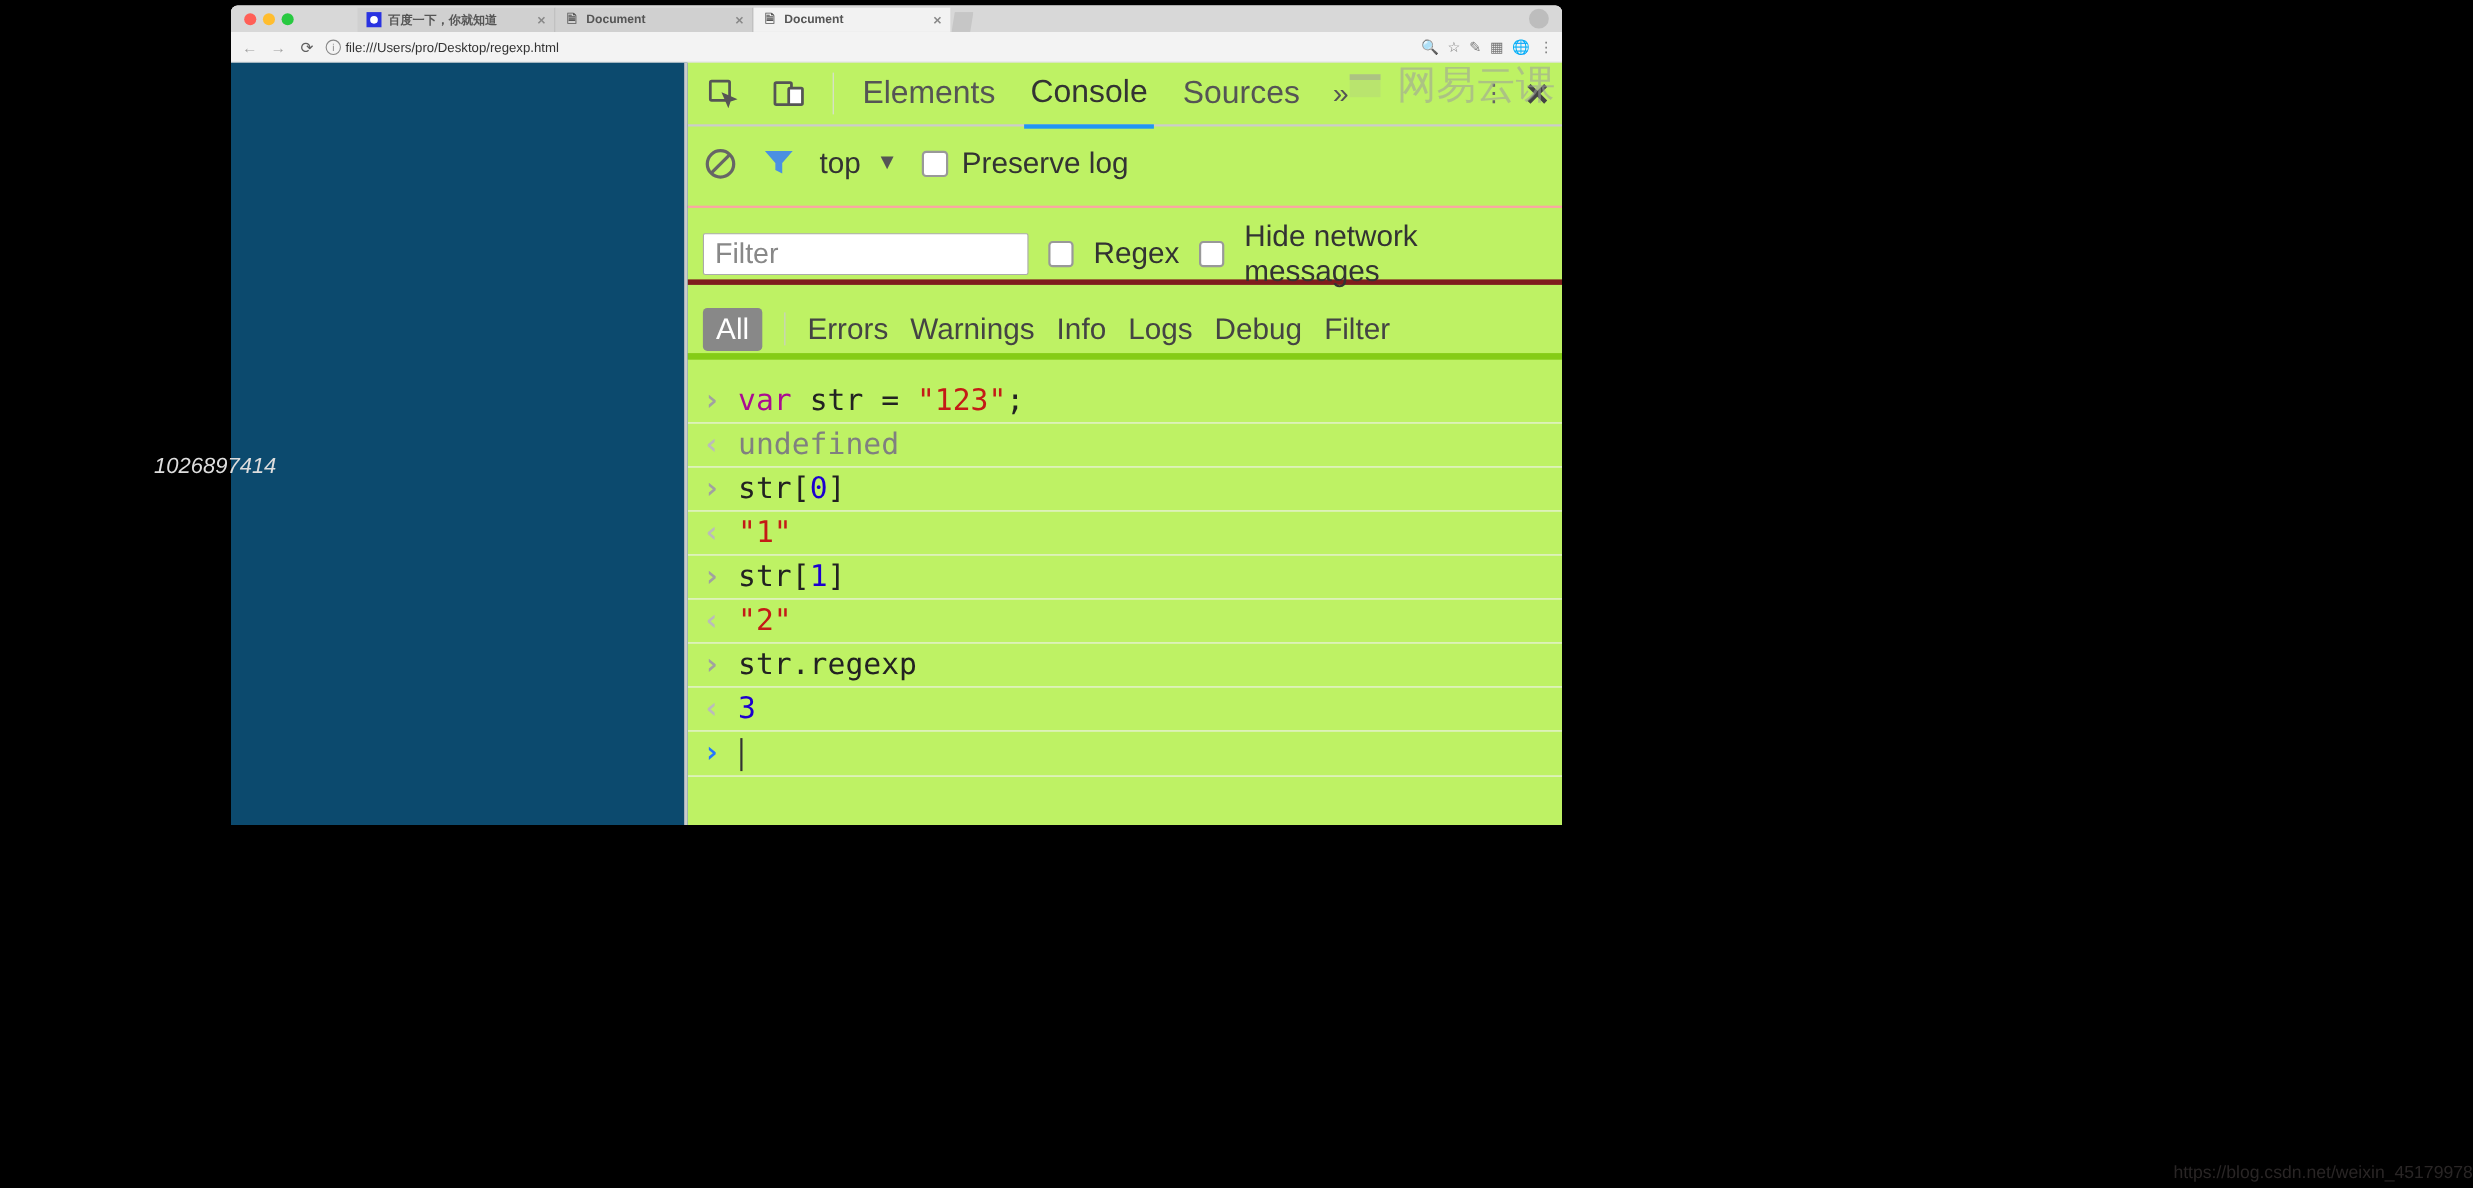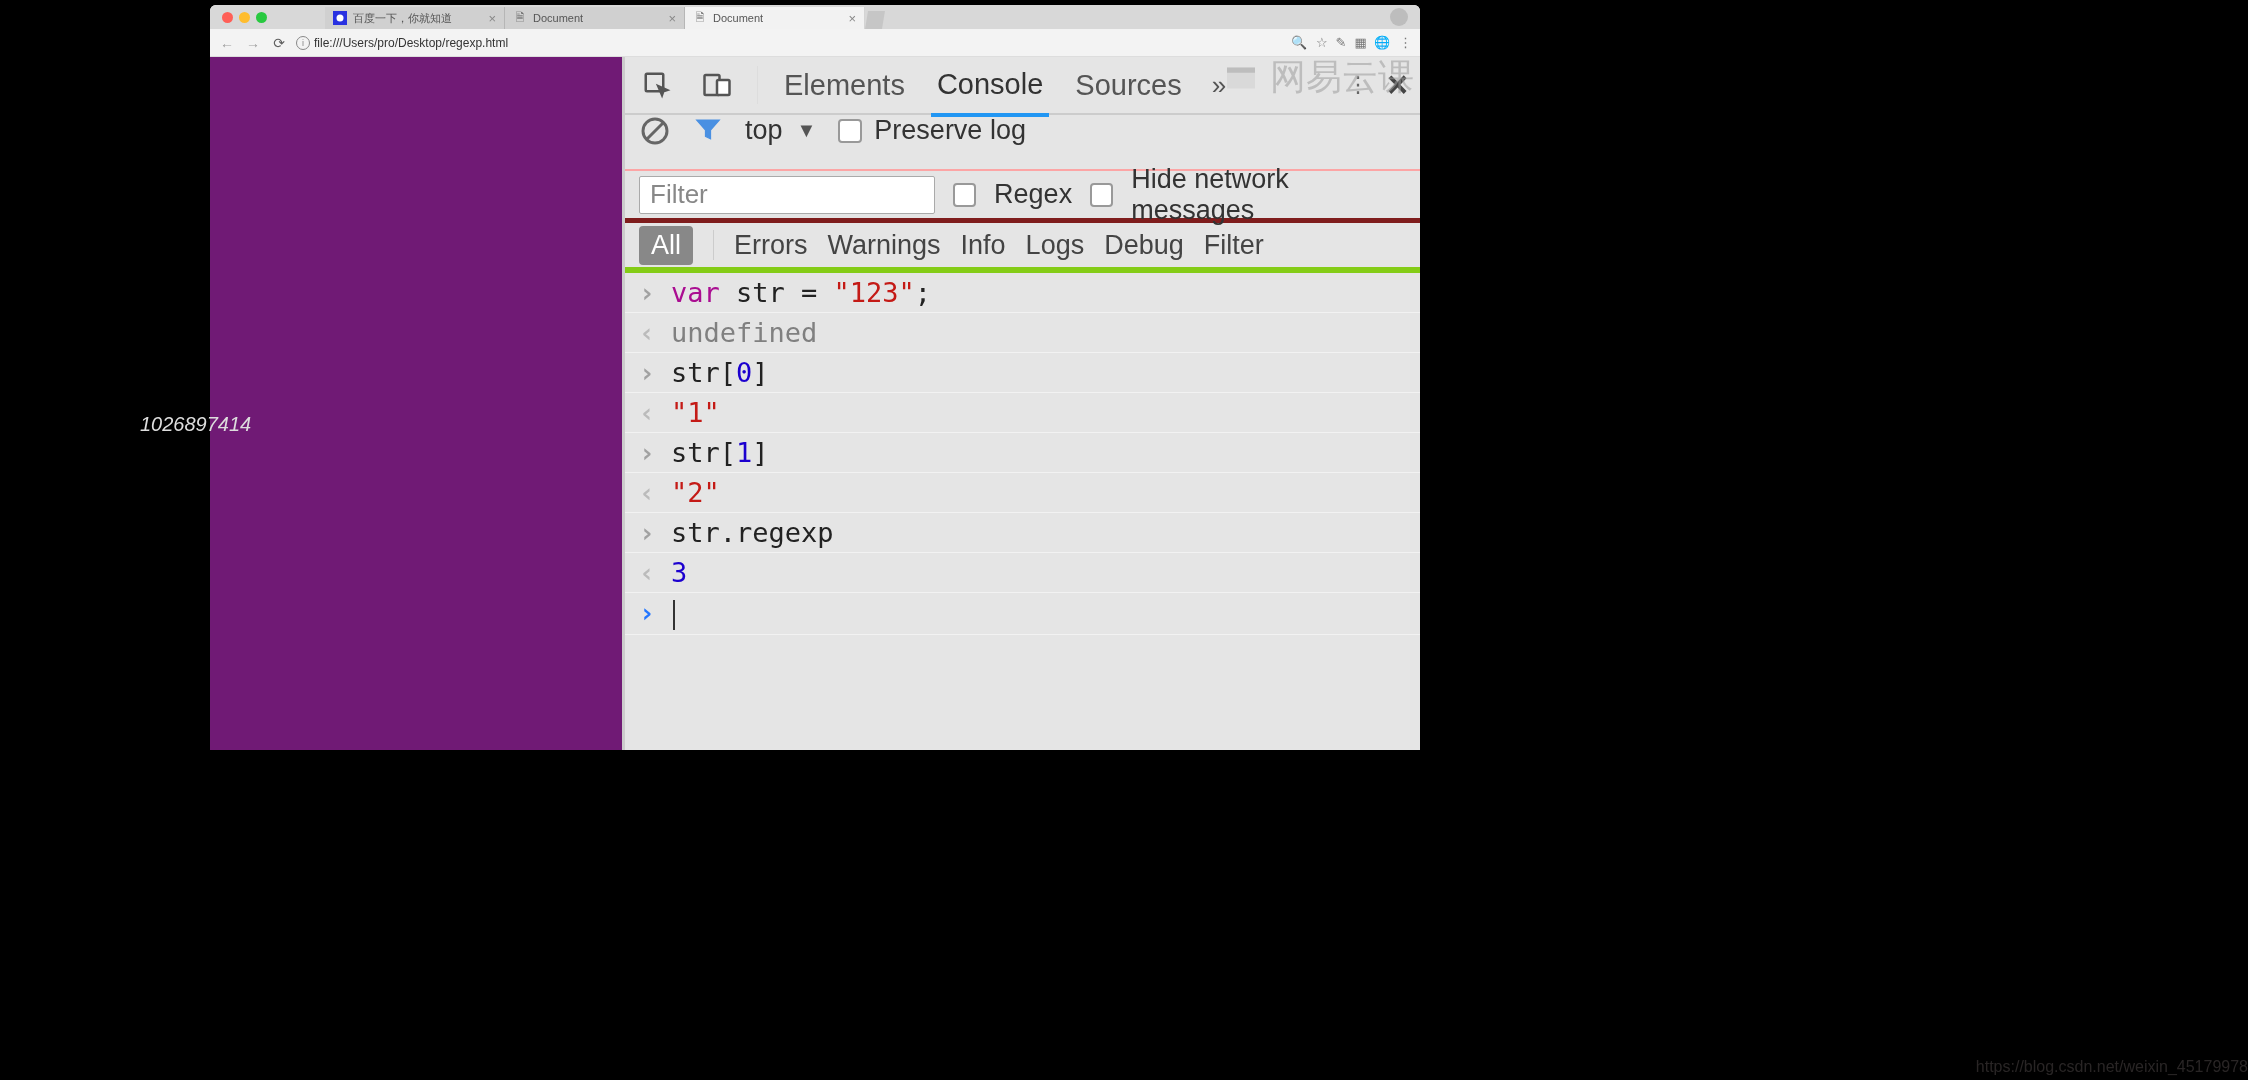--- a/index.html
+++ b/index.html
@@ -48,20 +48,21 @@
     padding: 0 30px 0 8px;
     display: flex;
     align-items: center;
     gap: 6px;
     font-size: 11px;
     color: #555;
     position: relative;
     border-right: 1px solid rgba(0,0,0,0.12);
     min-width: 180px;
     background: #d0d0d0;
+    font-weight: bold;
   }
   .tab.active { background: #f2f2f2; }
   .tab-favicon { width: 14px; height: 14px; display:inline-flex; align-items:center; justify-content:center; }
   .tab-close {
     position: absolute; right: 8px; top: 50%; transform: translateY(-50%);
     font-size: 13px; color: #888;
   }
   .tab-plus {
     width: 20px; height: 18px; background:#c6c6c6; clip-path: polygon(0 100%, 15% 0, 100% 0, 85% 100%);
   }
@@ -93,32 +94,33 @@
     align-items:center; justify-content:center; font-size:9px; color:#888;
   }
   .ext-icons { display:flex; gap:8px; align-items:center; color:#777; font-size:13px; }
   .content-area {
     flex: 1;
     display: flex;
     min-height: 0;
   }
   .page-pane {
     width: 415px;
-    background: #701a75;
+    background: #0c4a6e;
     border-right: 3px solid #ccc;
     position: relative;
   }
   .faded-text {
     position:absolute; left:-70px; top:356px; color:#ddd; font-style:italic; font-size:20px;
   }
   .devtools {
     flex: 1;
     display: flex;
     flex-direction: column;
-    background: #e5e5e5;
+    background: #bef264;
+    gap: 18px;
   }
   .dt-tabs {
     height: 58px;
     border-bottom: 2px solid #ccc;
     display: flex;
     align-items: center;
     padding: 0 12px;
     gap: 20px;
   }
   .dt-icon-btn { width:40px; height:40px; display:flex; align-items:center; justify-content:center; }

